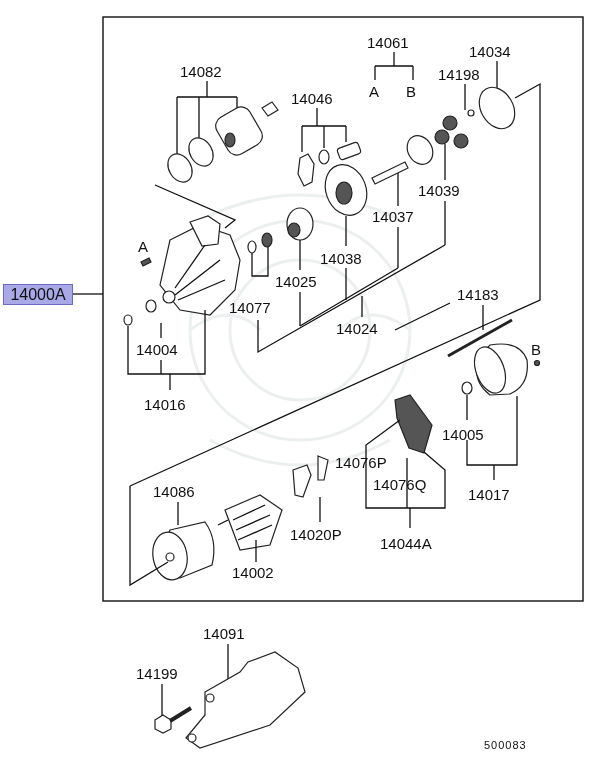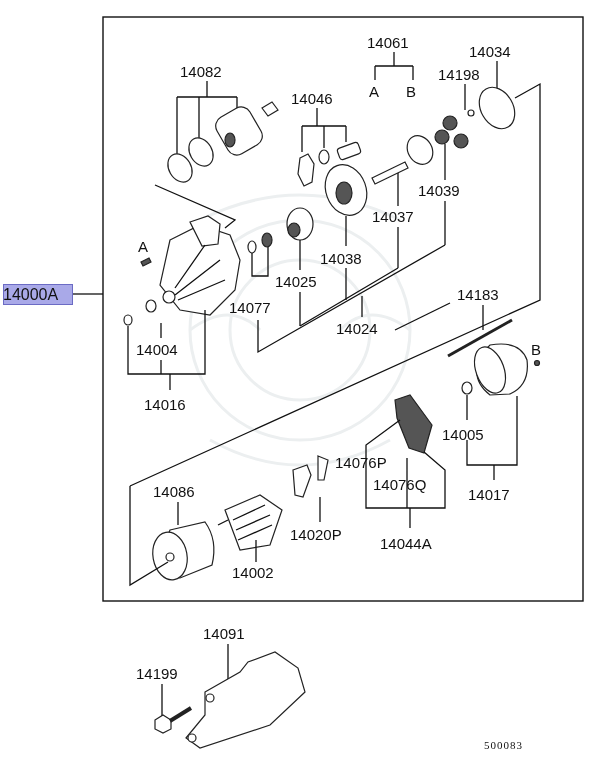--- a/index.html
+++ b/index.html
@@ -4,22 +4,22 @@
 <style>
   html, body { margin:0; padding:0; background:#ffffff; }
   body { width:609px; height:768px; position:relative; overflow:hidden; font-family:"Liberation Sans", sans-serif; }
   #diagram { position:absolute; left:0; top:0; width:609px; height:768px; }
   .lbl { font-family:"Liberation Sans", sans-serif; font-size:15px; fill:#111; }
   .ln { stroke:#111; stroke-width:1.3; fill:none; }
   .part { stroke:#222; stroke-width:1.2; fill:#fff; }
   .partd { stroke:#222; stroke-width:1.2; fill:#555; }
   .wm { stroke:#eceff0; stroke-width:3; fill:none; }
   .callout-box { position:absolute; left:3px; top:284px; width:70px; height:21px; background:#a9a9e8; border:1px solid #6b6bc4; box-sizing:border-box; }
-  .callout-text { position:absolute; left:3px; top:284px; width:70px; height:21px; line-height:21px; text-align:left; font-size:16px; color:#111; font-family:"Liberation Sans", sans-serif; }
-  .fig-code { position:absolute; left:484px; top:739px; font-family:Liberation Serif, serif; font-size:11px; letter-spacing:1px; color:#111; }
+  .callout-text { position:absolute; left:3px; top:284px; width:70px; height:21px; line-height:21px; text-align:center; font-size:16px; color:#111; font-family:"Liberation Sans", sans-serif; }
+  .fig-code { position:absolute; left:484px; top:739px; font-family:Liberation Sans, sans-serif; font-size:11px; letter-spacing:1px; color:#111; }
 </style>
 </head>
 <body>
 
 <svg id="diagram" viewBox="0 0 609 768" xmlns="http://www.w3.org/2000/svg">
 
   <g>
     <circle class="wm" cx="300" cy="330" r="110"></circle>
     <circle class="wm" cx="300" cy="330" r="70"></circle>
     <path class="wm" d="M200 220 Q300 170 400 220 M210 440 Q300 490 390 440 M190 330 Q230 300 260 330 M340 330 Q370 300 410 330"></path>

